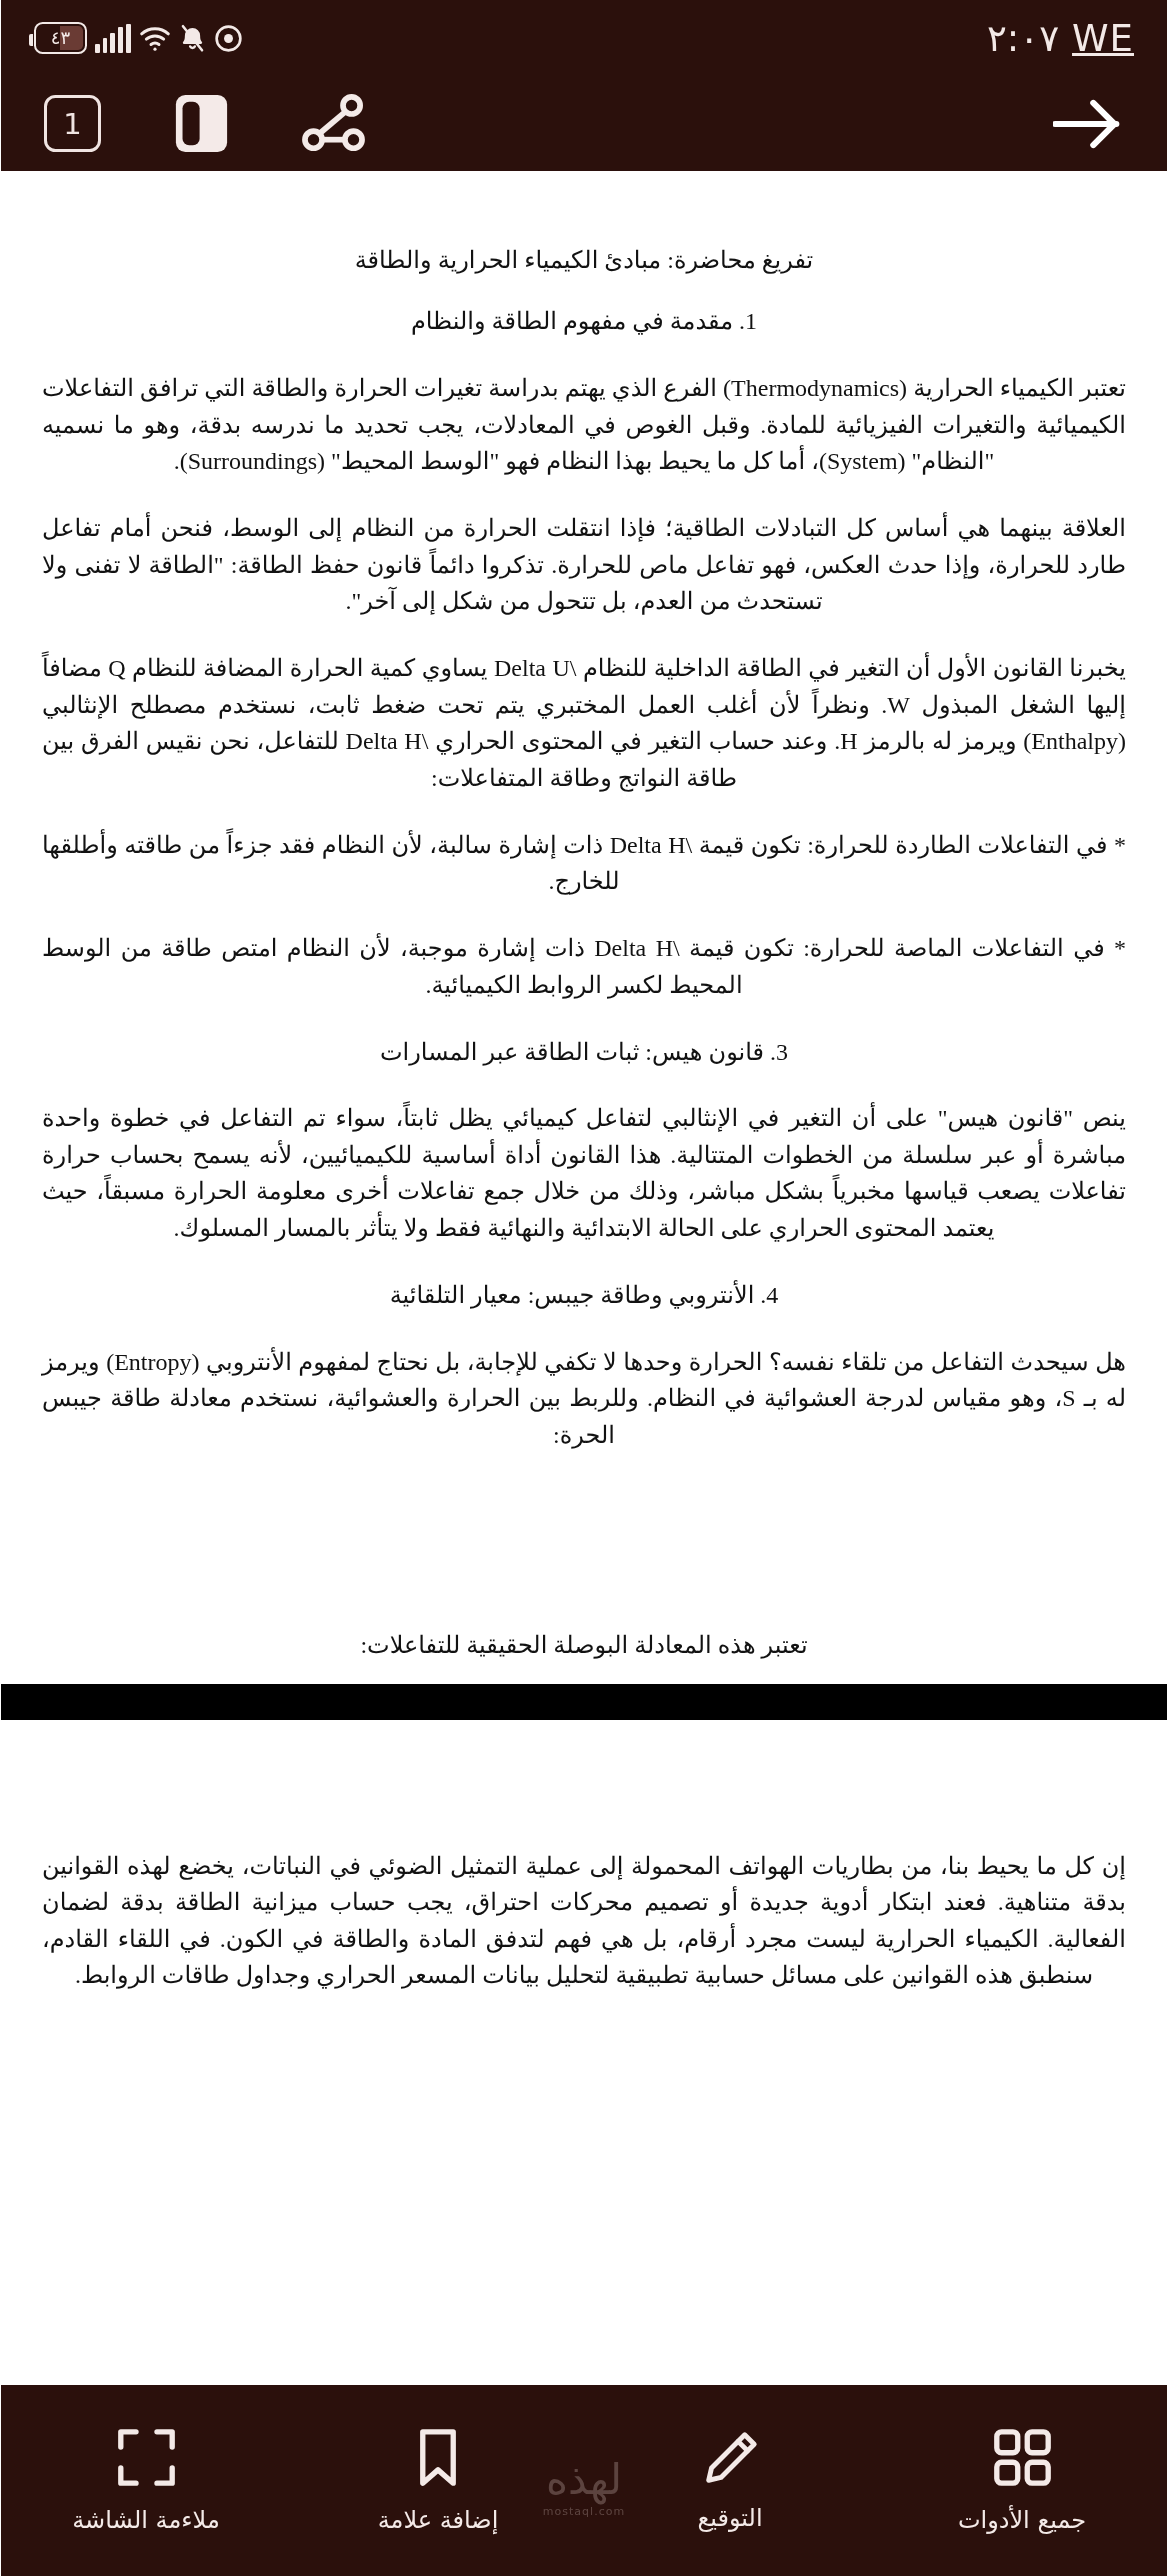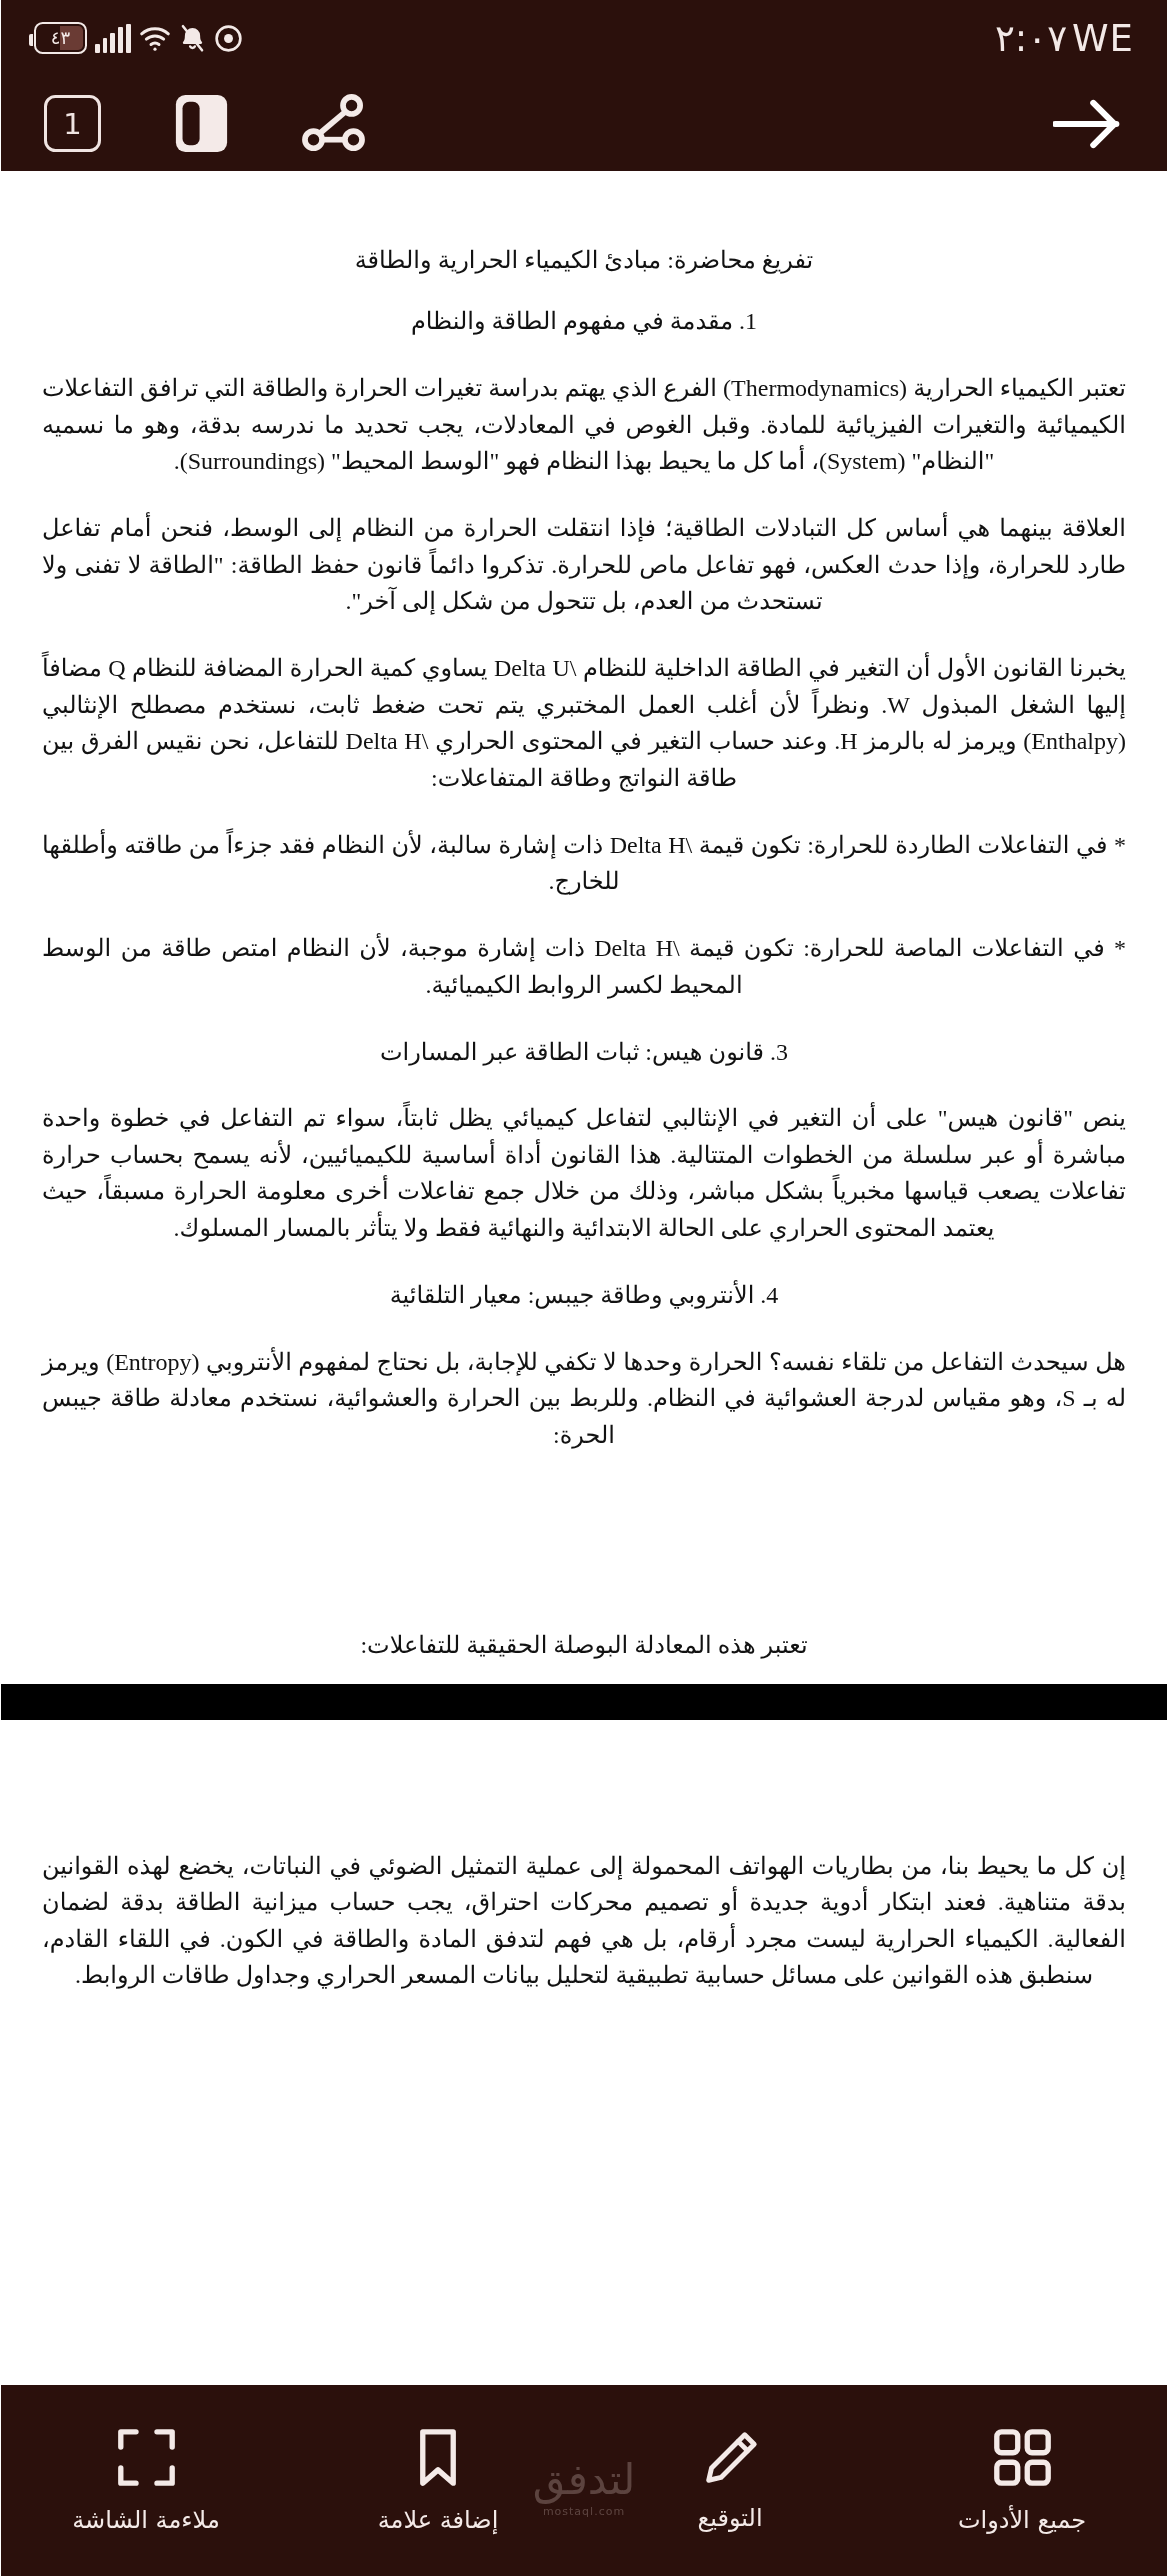--- a/index.html
+++ b/index.html
@@ -248,21 +248,21 @@
       <span class="ic">
         <svg width="29" height="29" viewBox="0 0 22 22" fill="none" stroke="#f3e9e7" stroke-width="2">
           <circle cx="11" cy="11" r="9"></circle>
           <circle cx="11" cy="11" r="3.4" fill="#f3e9e7" stroke="none"></circle>
         </svg>
       </span>
     </div>
 
     <div class="status-right">
       <span class="status-time">٢:٠٧</span>
-      <span class="status-time" style="margin-left:5px;">WE</span>
+      <span class="status-time" style="margin-left:13px;text-decoration:underline;">WE</span>
     </div>
   </div>
 
   <div class="toolbar">
     <div class="tb-left">
 
       <div class="tab-count">
         <span>1</span>
       </div>
 
@@ -362,19 +362,19 @@
           <path d="M2 10V2h8"></path>
           <path d="M21 2h8v8"></path>
           <path d="M29 21v8h-8"></path>
           <path d="M10 29H2v-8"></path>
         </svg>
       </span>
       <span class="nav-label">ملاءمة الشاشة</span>
     </div>
 
     <div class="watermark">
-      <span class="wm-ar">لتدفق</span>
+      <span class="wm-ar">لهذه</span>
       <span class="wm-en">mostaql.com</span>
     </div>
   </div>
 
 </div>
 
 
 </body></html>

